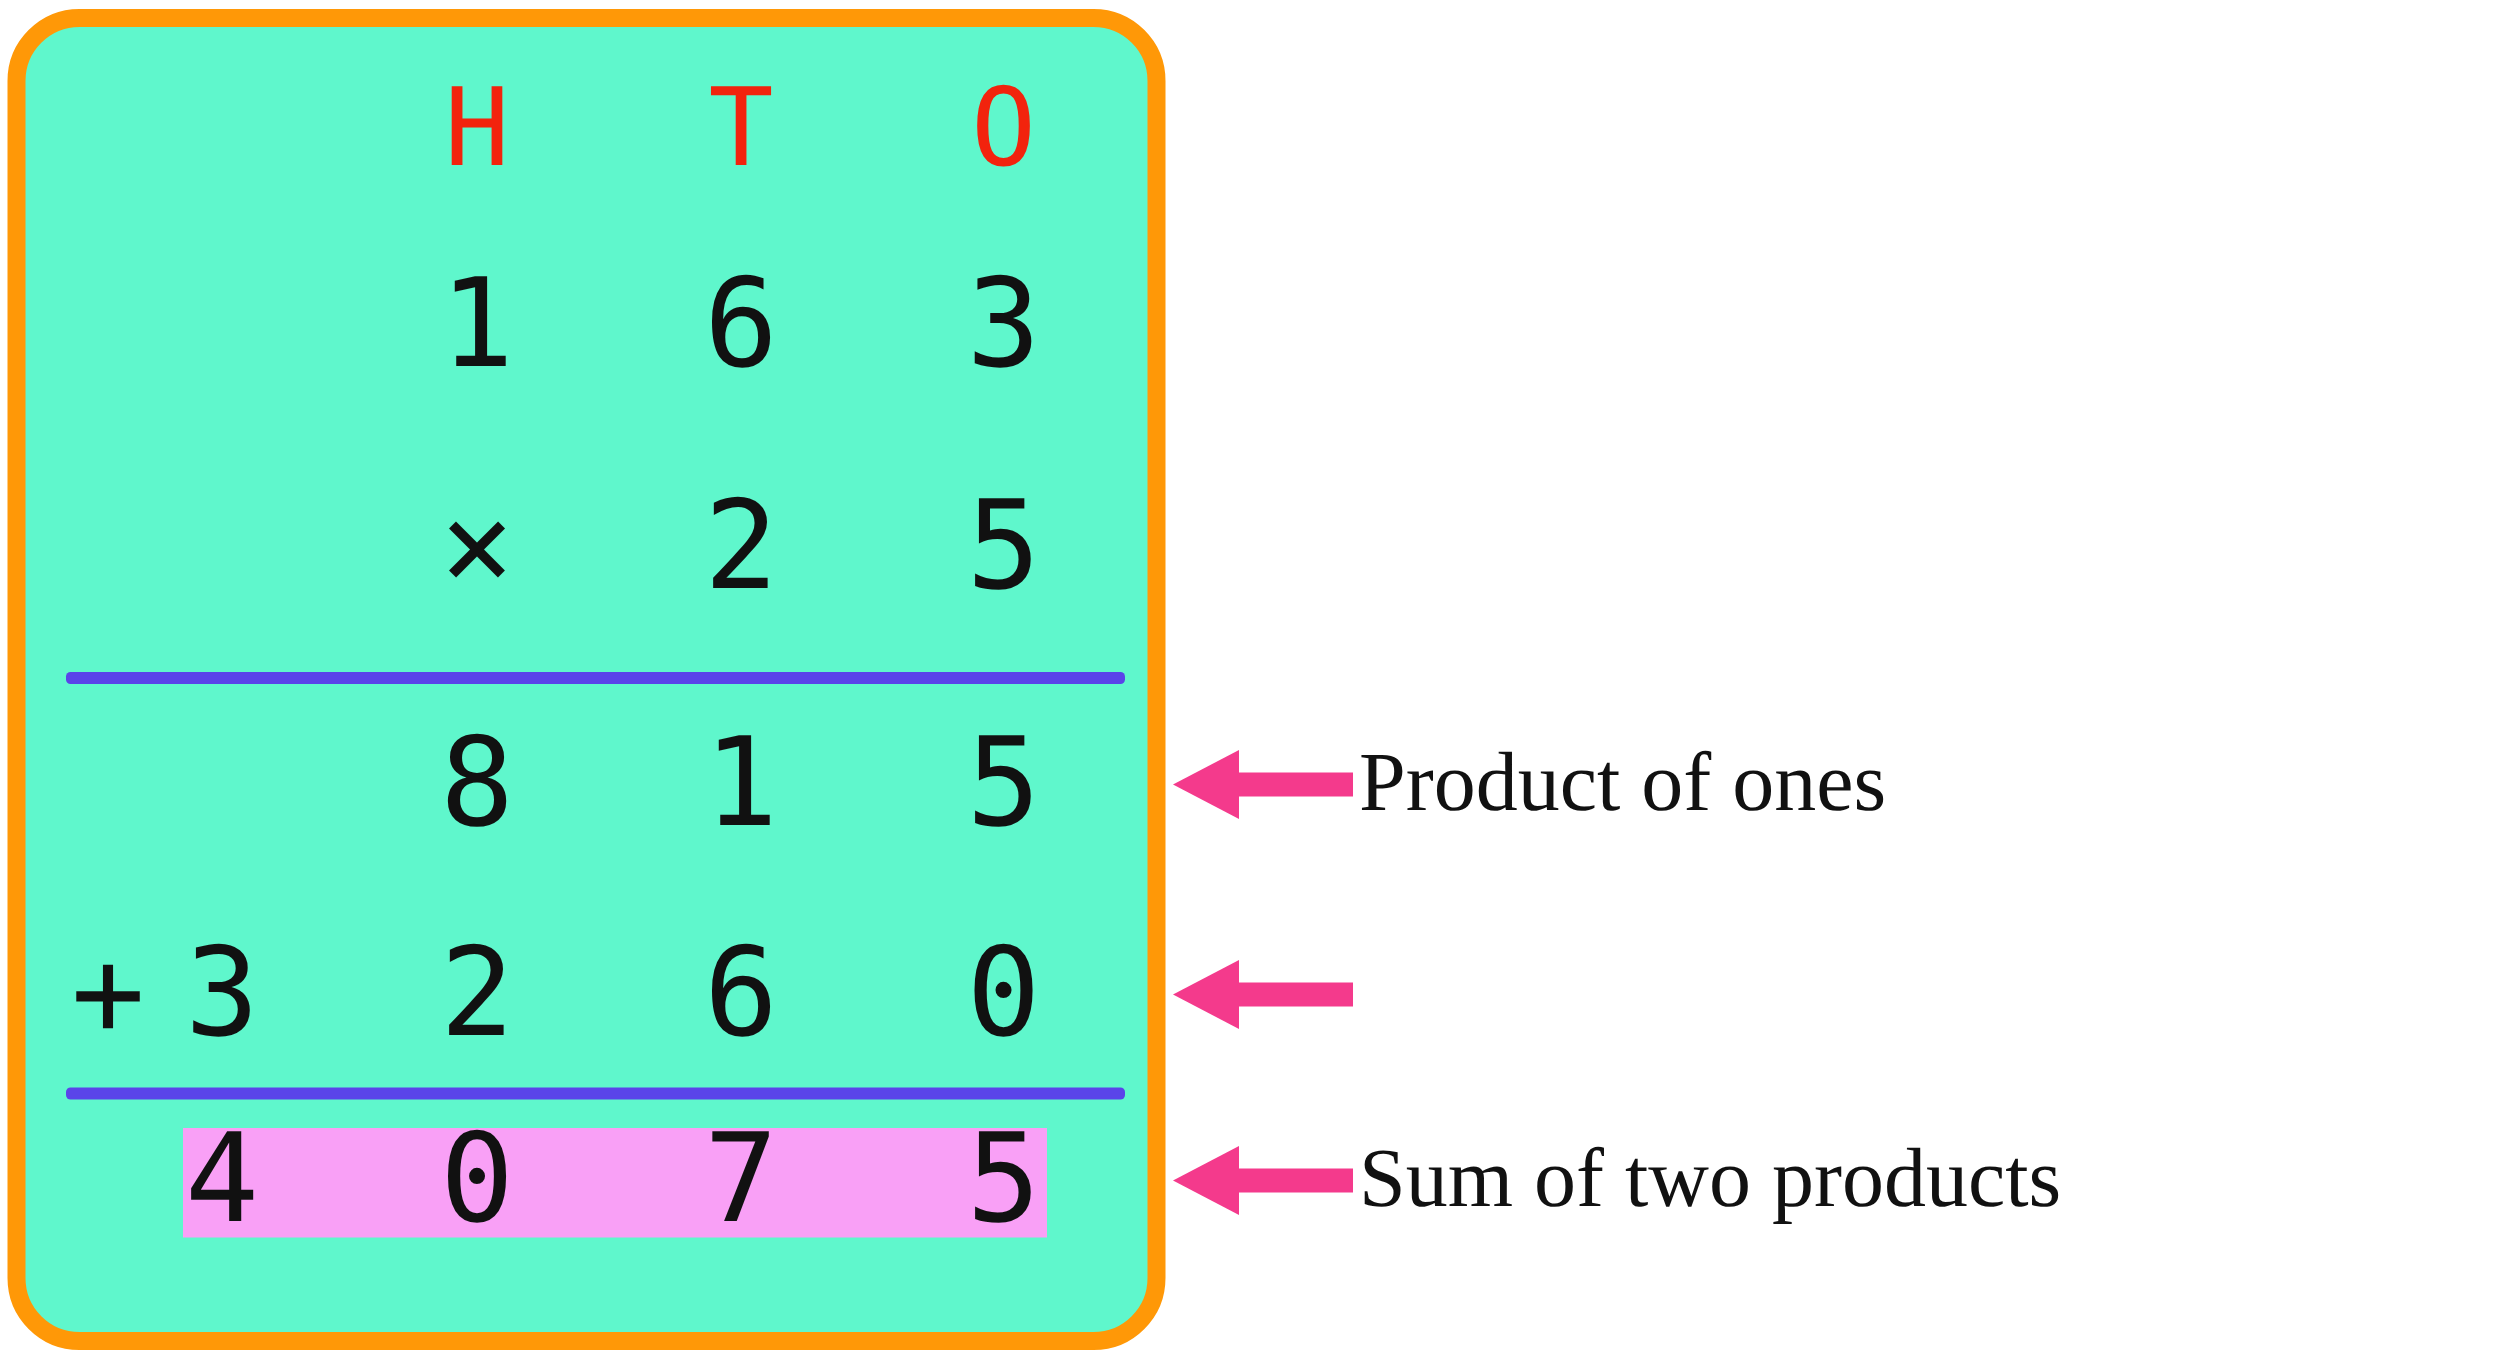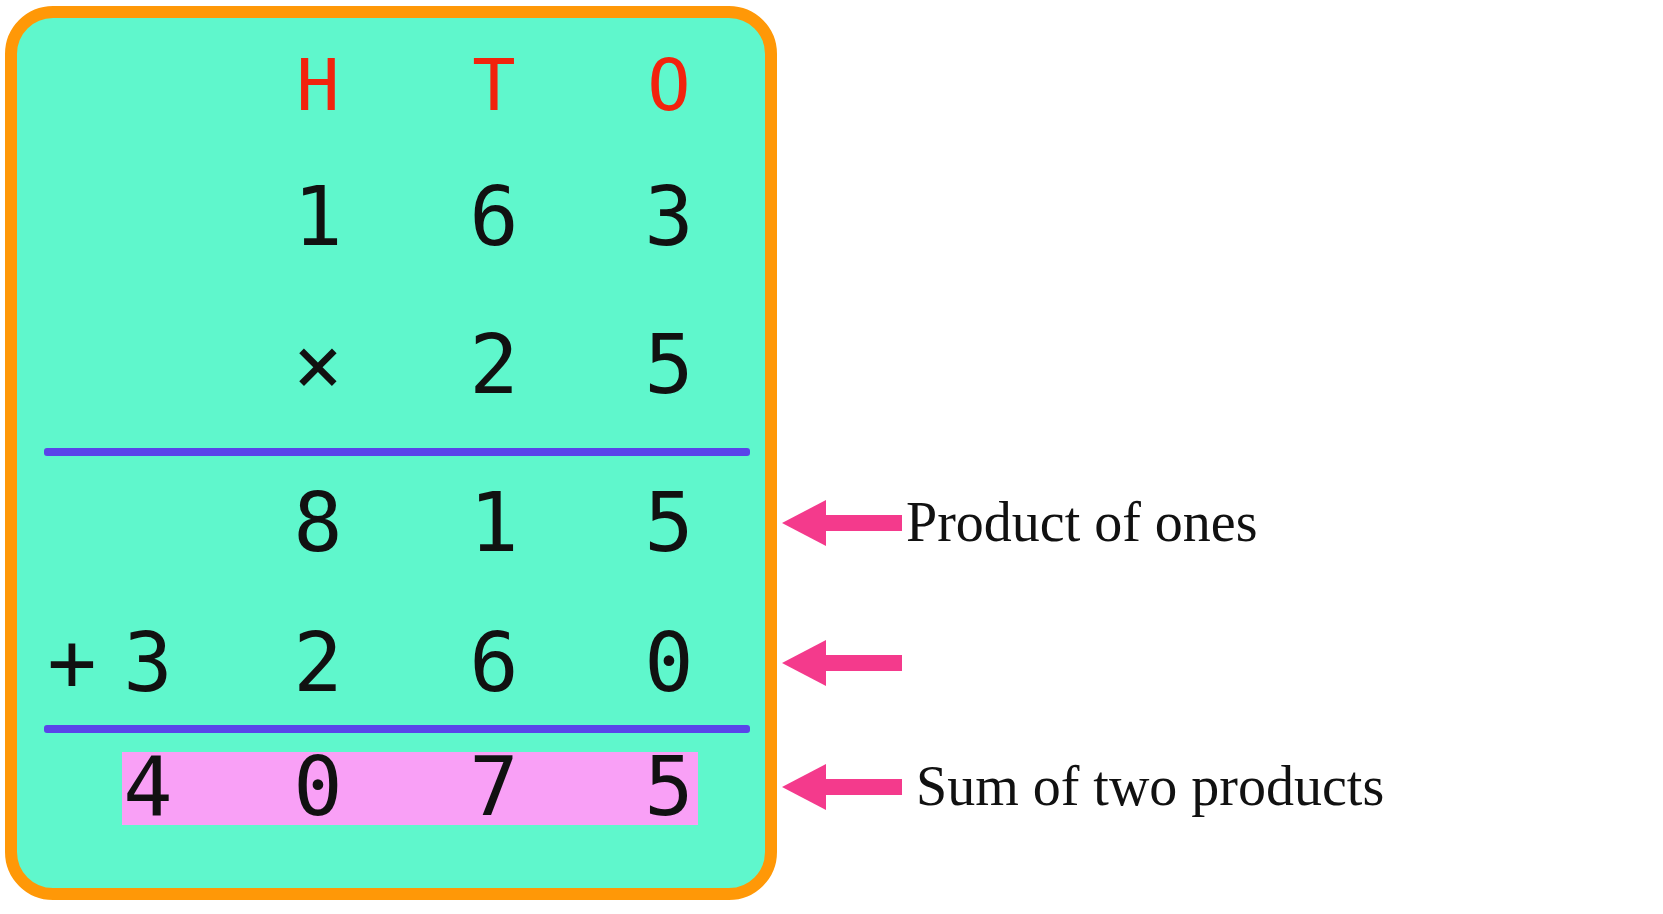--- a/index.html
+++ b/index.html
@@ -75,14 +75,14 @@
     </span>
     <span class="annotation-label" style="top: 523px;">Product of ones</span>
     <span class="annotation-arrow" style="left: 782px; top: 663px;">
       <span class="head"></span>
       <span class="shaft"></span>
     </span>
     <span class="annotation-arrow" style="left: 782px; top: 787px;">
       <span class="head"></span>
       <span class="shaft"></span>
     </span>
-    <span class="annotation-label" style="top: 787px; margin-left: 10px;">Sum of two products</span>
+    <span class="annotation-label" style="top: 787px;">Sum of two products</span>
   </div>
 
 </body></html>

